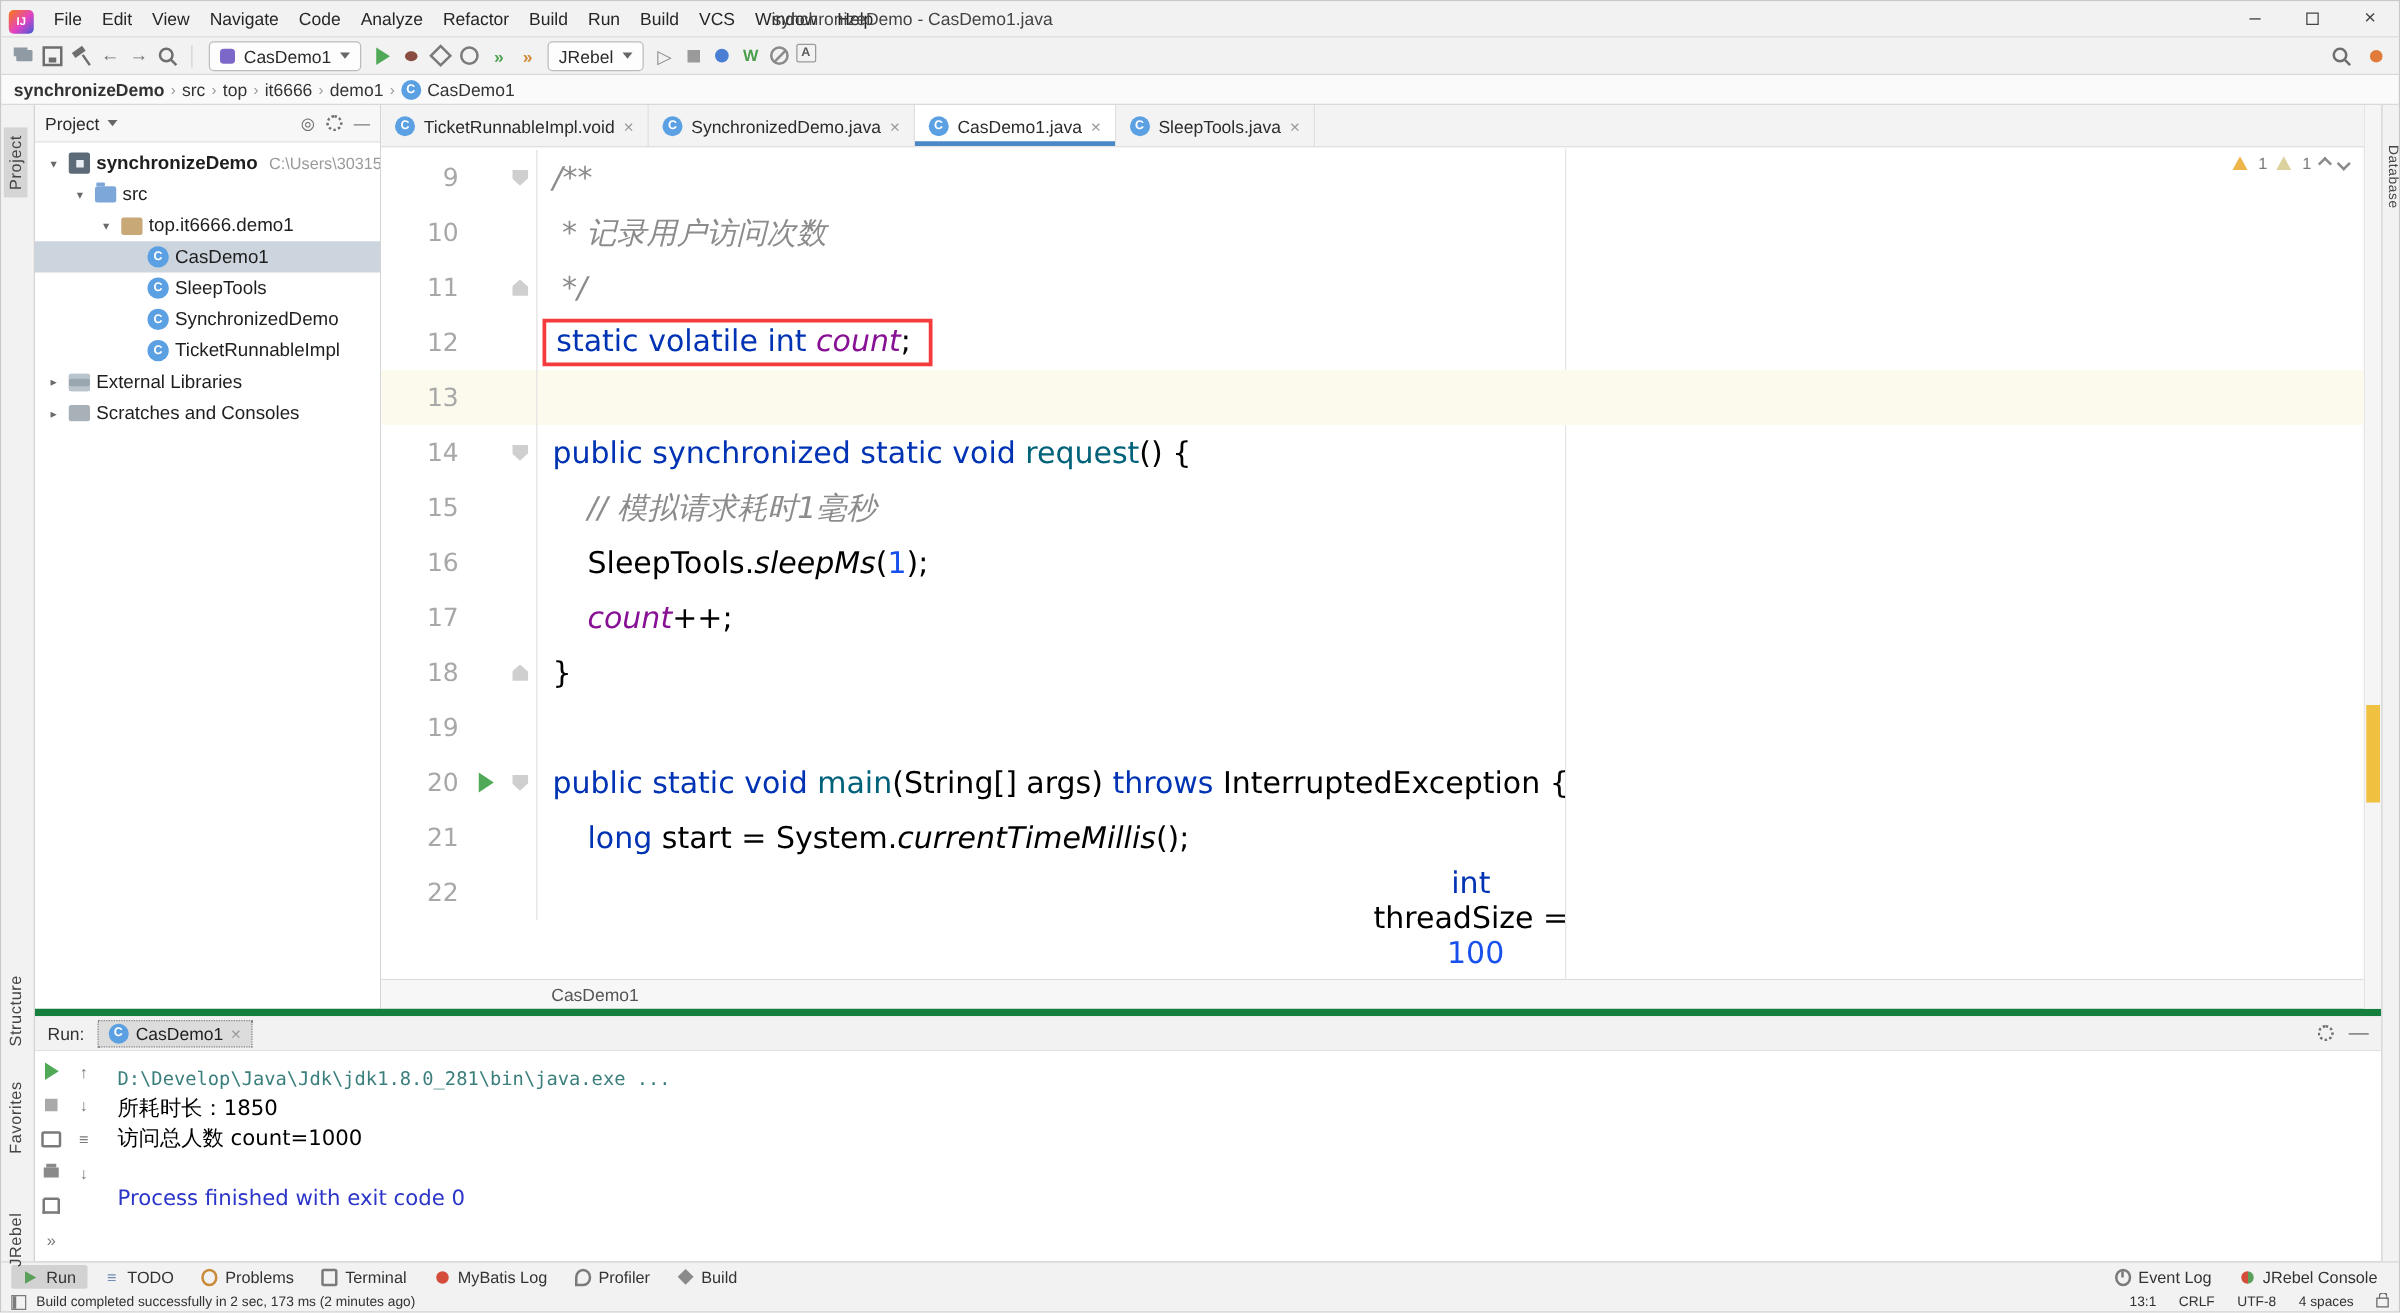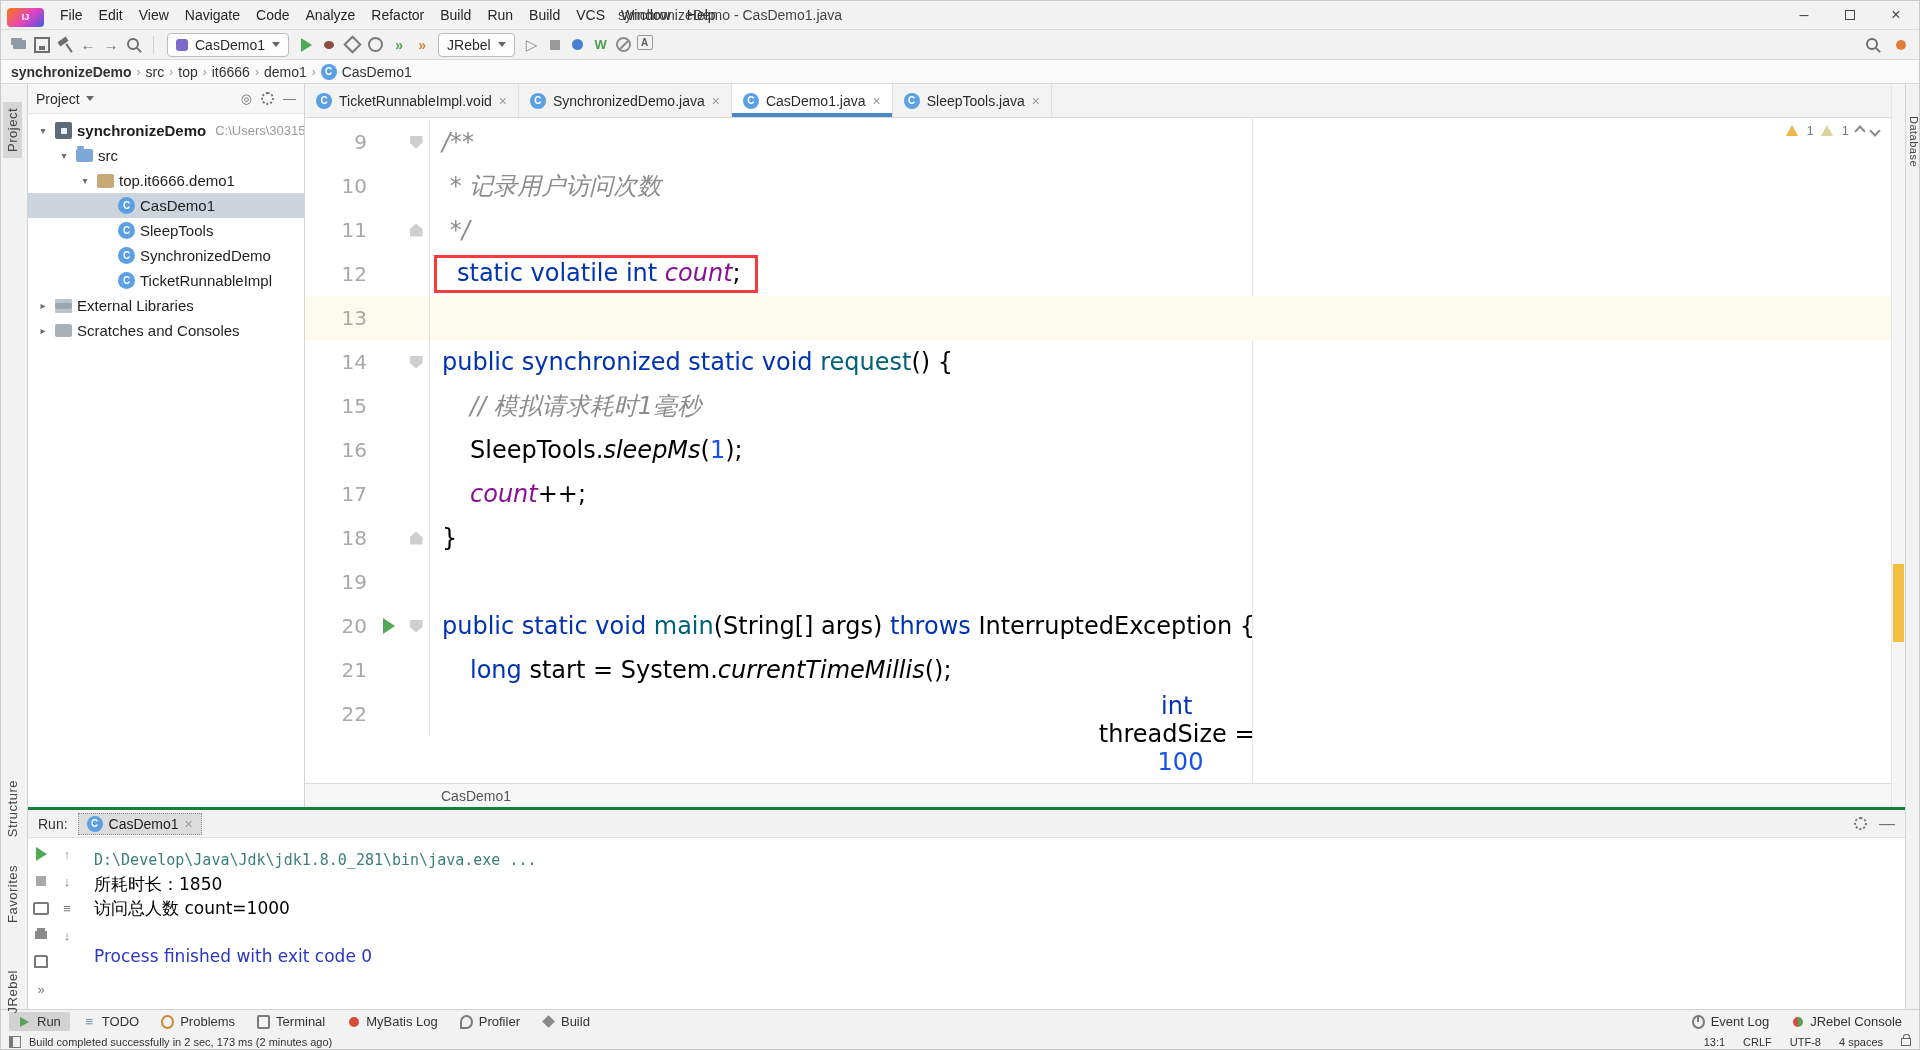--- a/index.html
+++ b/index.html
@@ -4,21 +4,21 @@
 <style>
   *{margin:0;padding:0;box-sizing:border-box}
   html,body{background:#e8e8e8}
   .app{position:relative;width:1920px;height:1050px;background:#f2f2f2;
        font-family:"Liberation Sans",sans-serif;color:#1e1e1e;overflow:hidden;
        display:flex;flex-direction:column;border:1px solid #c9c9c9}
 
   
   .title-bar{height:29px;display:flex;align-items:center;background:#f2f2f2;
              border-bottom:1px solid #dcdcdc;position:relative;flex:0 0 29px}
-  .logo{width:37px;height:19px;margin:4px 8px 0 6px;border-radius:4px;color:#fff;
+  .logo{width:20px;height:19px;margin:4px 8px 0 6px;border-radius:4px;color:#fff;
         font-size:9px;font-weight:bold;display:flex;align-items:center;justify-content:center;
         background:linear-gradient(135deg,#f97a12,#e343c3 55%,#3b5bdb)}
   .menu-bar{display:flex;align-items:center}
   .menu-item{padding:0 8px;font-size:14px;color:#262626;cursor:default}
   .window-title{position:absolute;left:617px;font-size:14px;color:#444}
   .win-controls{margin-left:auto;display:flex;height:100%}
   .win-btn{width:46px;display:flex;align-items:center;justify-content:center;
            font-size:16px;color:#444}
   .maxbox{width:10px;height:10px;border:1px solid #444;display:inline-block}
 
@@ -144,28 +144,28 @@
              white-space:pre;border-left:1px solid #e2e2e2;height:100%;min-width:0}
   .tok{white-space:pre}
   .tok.kw{color:#0033b3}
   .tok.plain{color:#000}
   .tok.comment{color:#8c8c8c;font-style:italic}
   .tok.field{color:#871094;font-style:italic}
   .tok.num{color:#1750eb}
   .tok.method{color:#00627a;}
   .tok.scall{color:#000;font-style:italic}
   .red-box{display:inline-flex;align-items:center;border:3px solid #f53b3b;
-           padding:1px 14px 3px 20px;margin-left:-8px}
+           padding:1px 14px 3px 8px;margin-left:-8px}
   .ed-breadcrumb{height:24px;flex:0 0 24px;background:#f7f7f7;border-top:1px solid #dcdcdc;
                  font-size:14px;color:#555;display:flex;align-items:center;padding-left:136px}
   .scroll-col{width:14px;flex:0 0 14px;background:#f5f5f5;border-left:1px solid #e5e5e5;position:relative}
   .mark-y{position:absolute;left:1px;right:1px;top:480px;height:78px;background:#f0c141}
 
   
-  .run-panel{height:202px;flex:0 0 202px;border-top:3px solid #15803d;background:#fff;
+  .run-panel{height:202px;flex:0 0 202px;border-top:6px solid #15803d;background:#fff;
              display:flex;flex-direction:column}
   .run-header{height:28px;flex:0 0 28px;background:#f2f2f2;display:flex;align-items:center;
               gap:10px;padding:0 10px;border-bottom:1px solid #e0e0e0}
   .run-label{font-size:14px;color:#333}
   .run-tab{display:flex;align-items:center;gap:6px;padding:2px 8px;background:#dcdcdc;
            border:1px dotted #8a8a8a;font-size:14px}
   .rh-icons{margin-left:auto;display:flex;align-items:center;gap:12px;color:#6e6e6e}
   .run-body{flex:1;display:flex;background:#fff}
   .rt-col{width:26px;flex:0 0 26px;display:flex;flex-direction:column;align-items:center;
           padding-top:8px;gap:11px}

